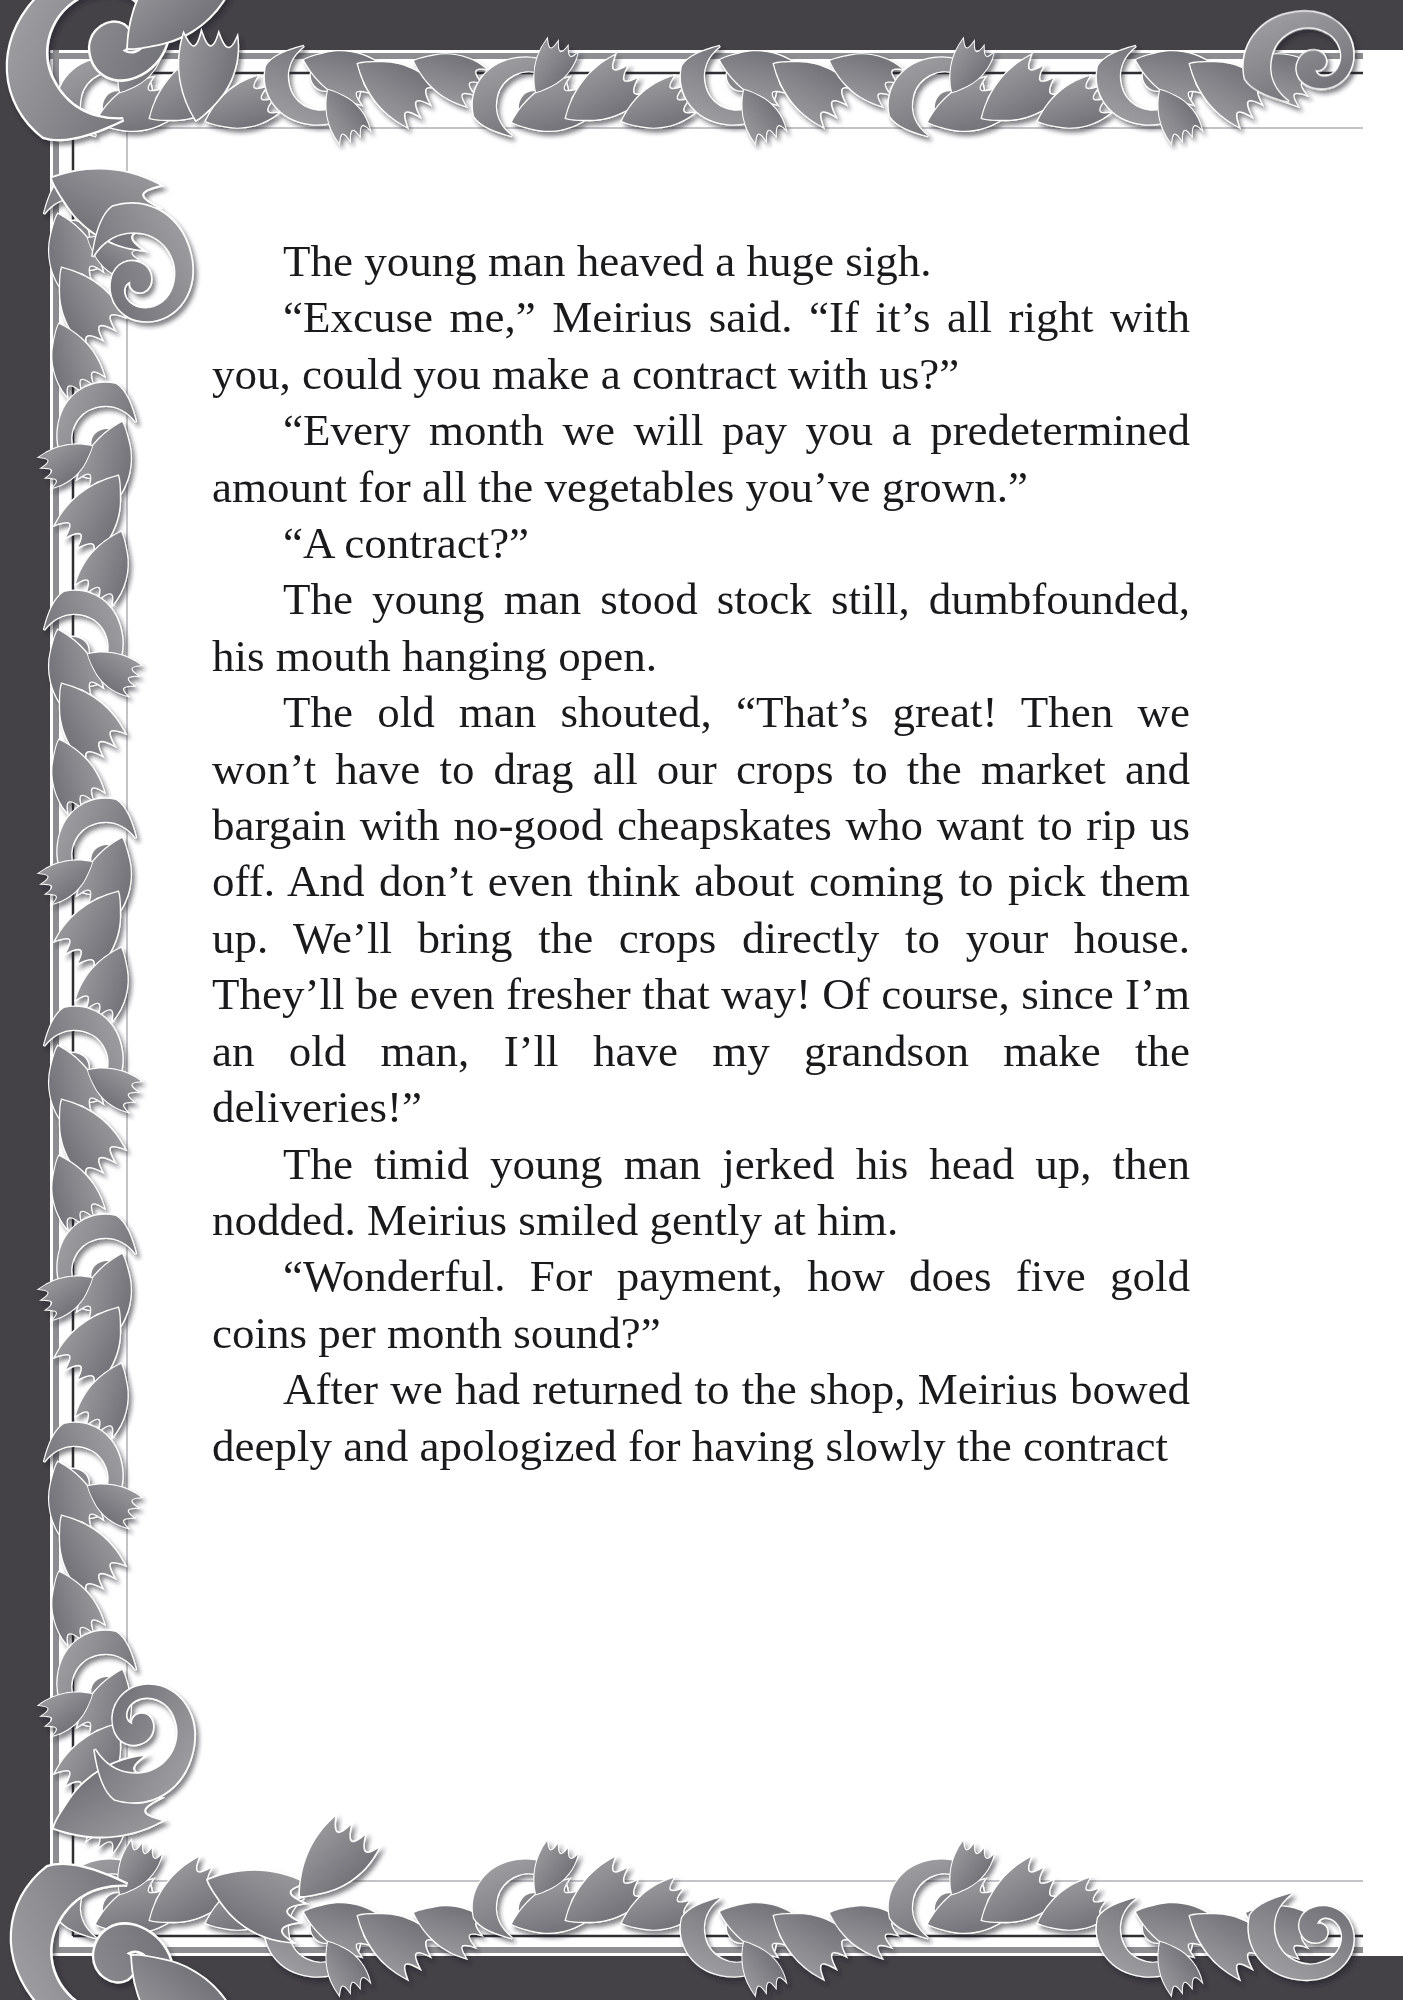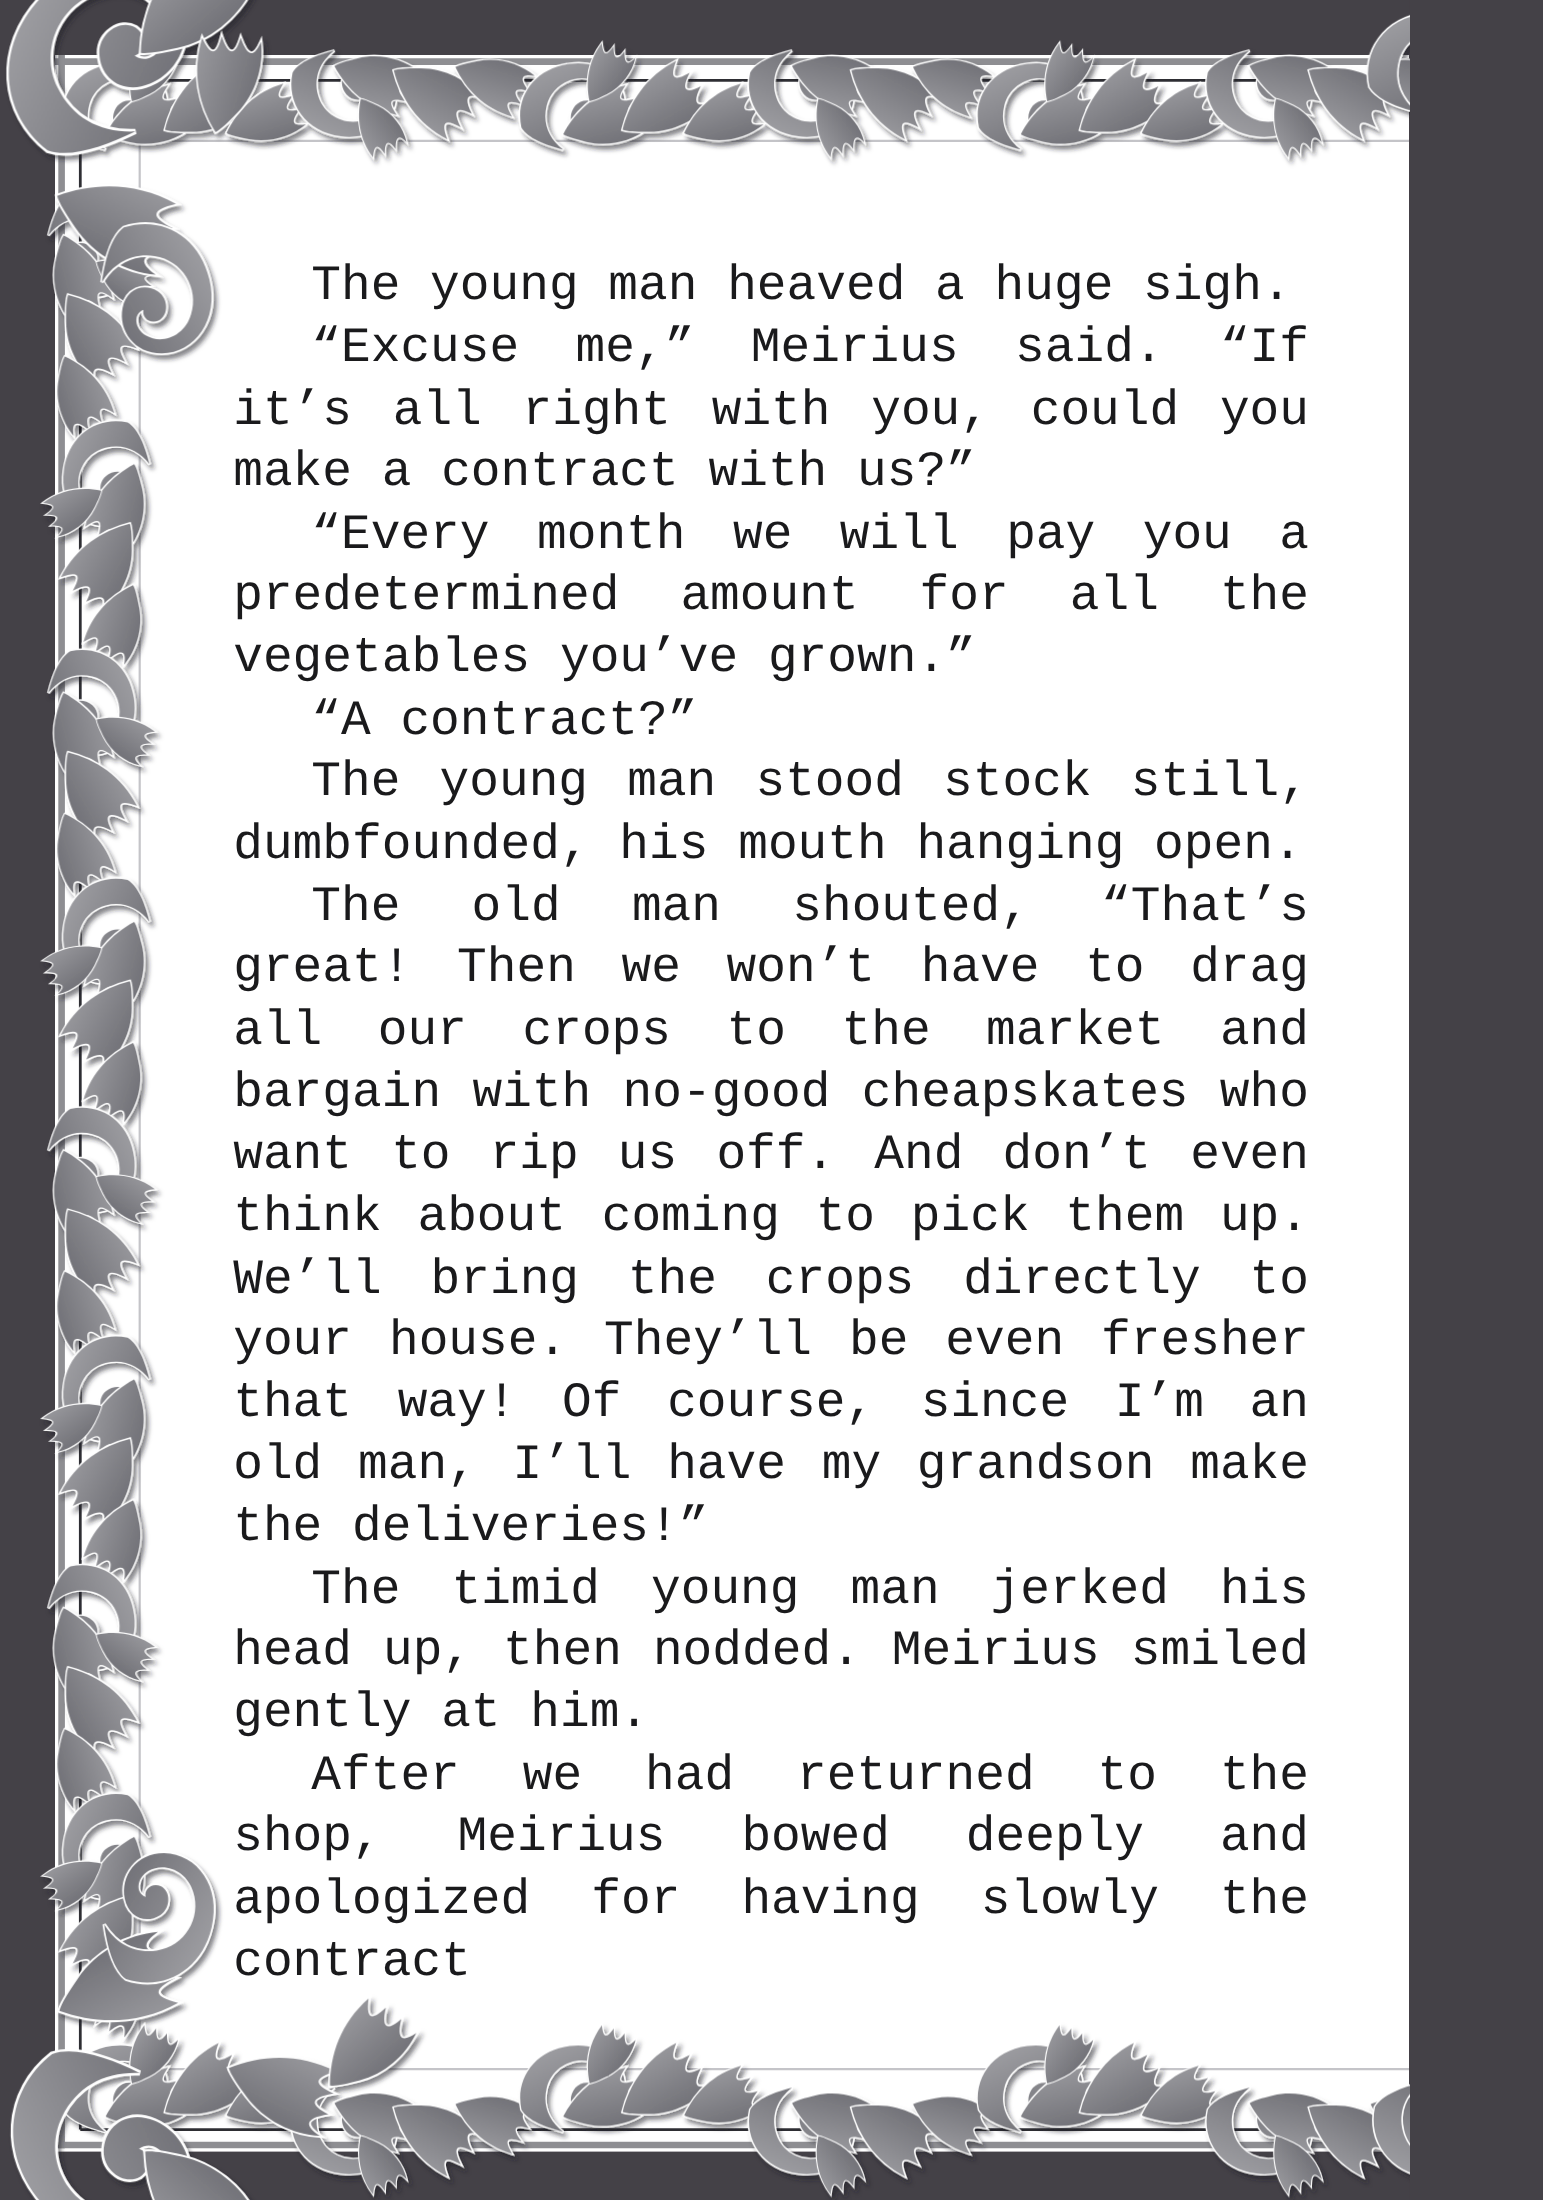--- a/index.html
+++ b/index.html
@@ -1,21 +1,21 @@
 <!DOCTYPE html>
 <html><head>
 <meta charset="utf-8">
 <style>
   html,body{margin:0;padding:0;background:#444147;}
   .stage{
     position:relative;
-    width:1281px;height:2000px;
+    width:1403px;height:2000px;
     background:#444147;
     overflow:hidden;
-    font-family:Liberation Mono, monospace;
+    font-family:Liberation Serif, serif;
   }
   .frame{position:absolute;left:0;top:0;z-index:1;display:block;}
   .text{
     position:absolute;left:212px;top:233px;width:978px;z-index:3;
     font-size:45px;line-height:56.4px;color:#1a1a1c;
     text-align:justify;text-justify:inter-word;
   }
   .text p{margin:0;text-indent:71px;}
 </style>
 </head>
@@ -115,16 +115,17 @@
   </svg>
 
   <main class="text">
     <p>The young man heaved a huge sigh.</p>
     <p>“Excuse me,” Meirius said. “If it’s all right with you, could you make a contract with us?”</p>
     <p>“Every month we will pay you a predetermined amount for all the vegetables you’ve grown.”</p>
     <p>“A contract?”</p>
     <p>The young man stood stock still, dumbfounded, his mouth hanging open.</p>
     <p>The old man shouted, “That’s great! Then we won’t have to drag all our crops to the market and bargain with no-good cheapskates who want to rip us off. And don’t even think about coming to pick them up. We’ll bring the crops directly to your house. They’ll be even fresher that way! Of course, since I’m an old man, I’ll have my grandson make the deliveries!”</p>
     <p>The timid young man jerked his head up, then nodded. Meirius smiled gently at him.</p>
+    <p>“Wonderful. For payment, how does five gold coins per month sound?”</p>
     <p>After we had returned to the shop, Meirius bowed deeply and apologized for having slowly the contract</p>
   </main>
 
 </div>
 
 </body></html>

